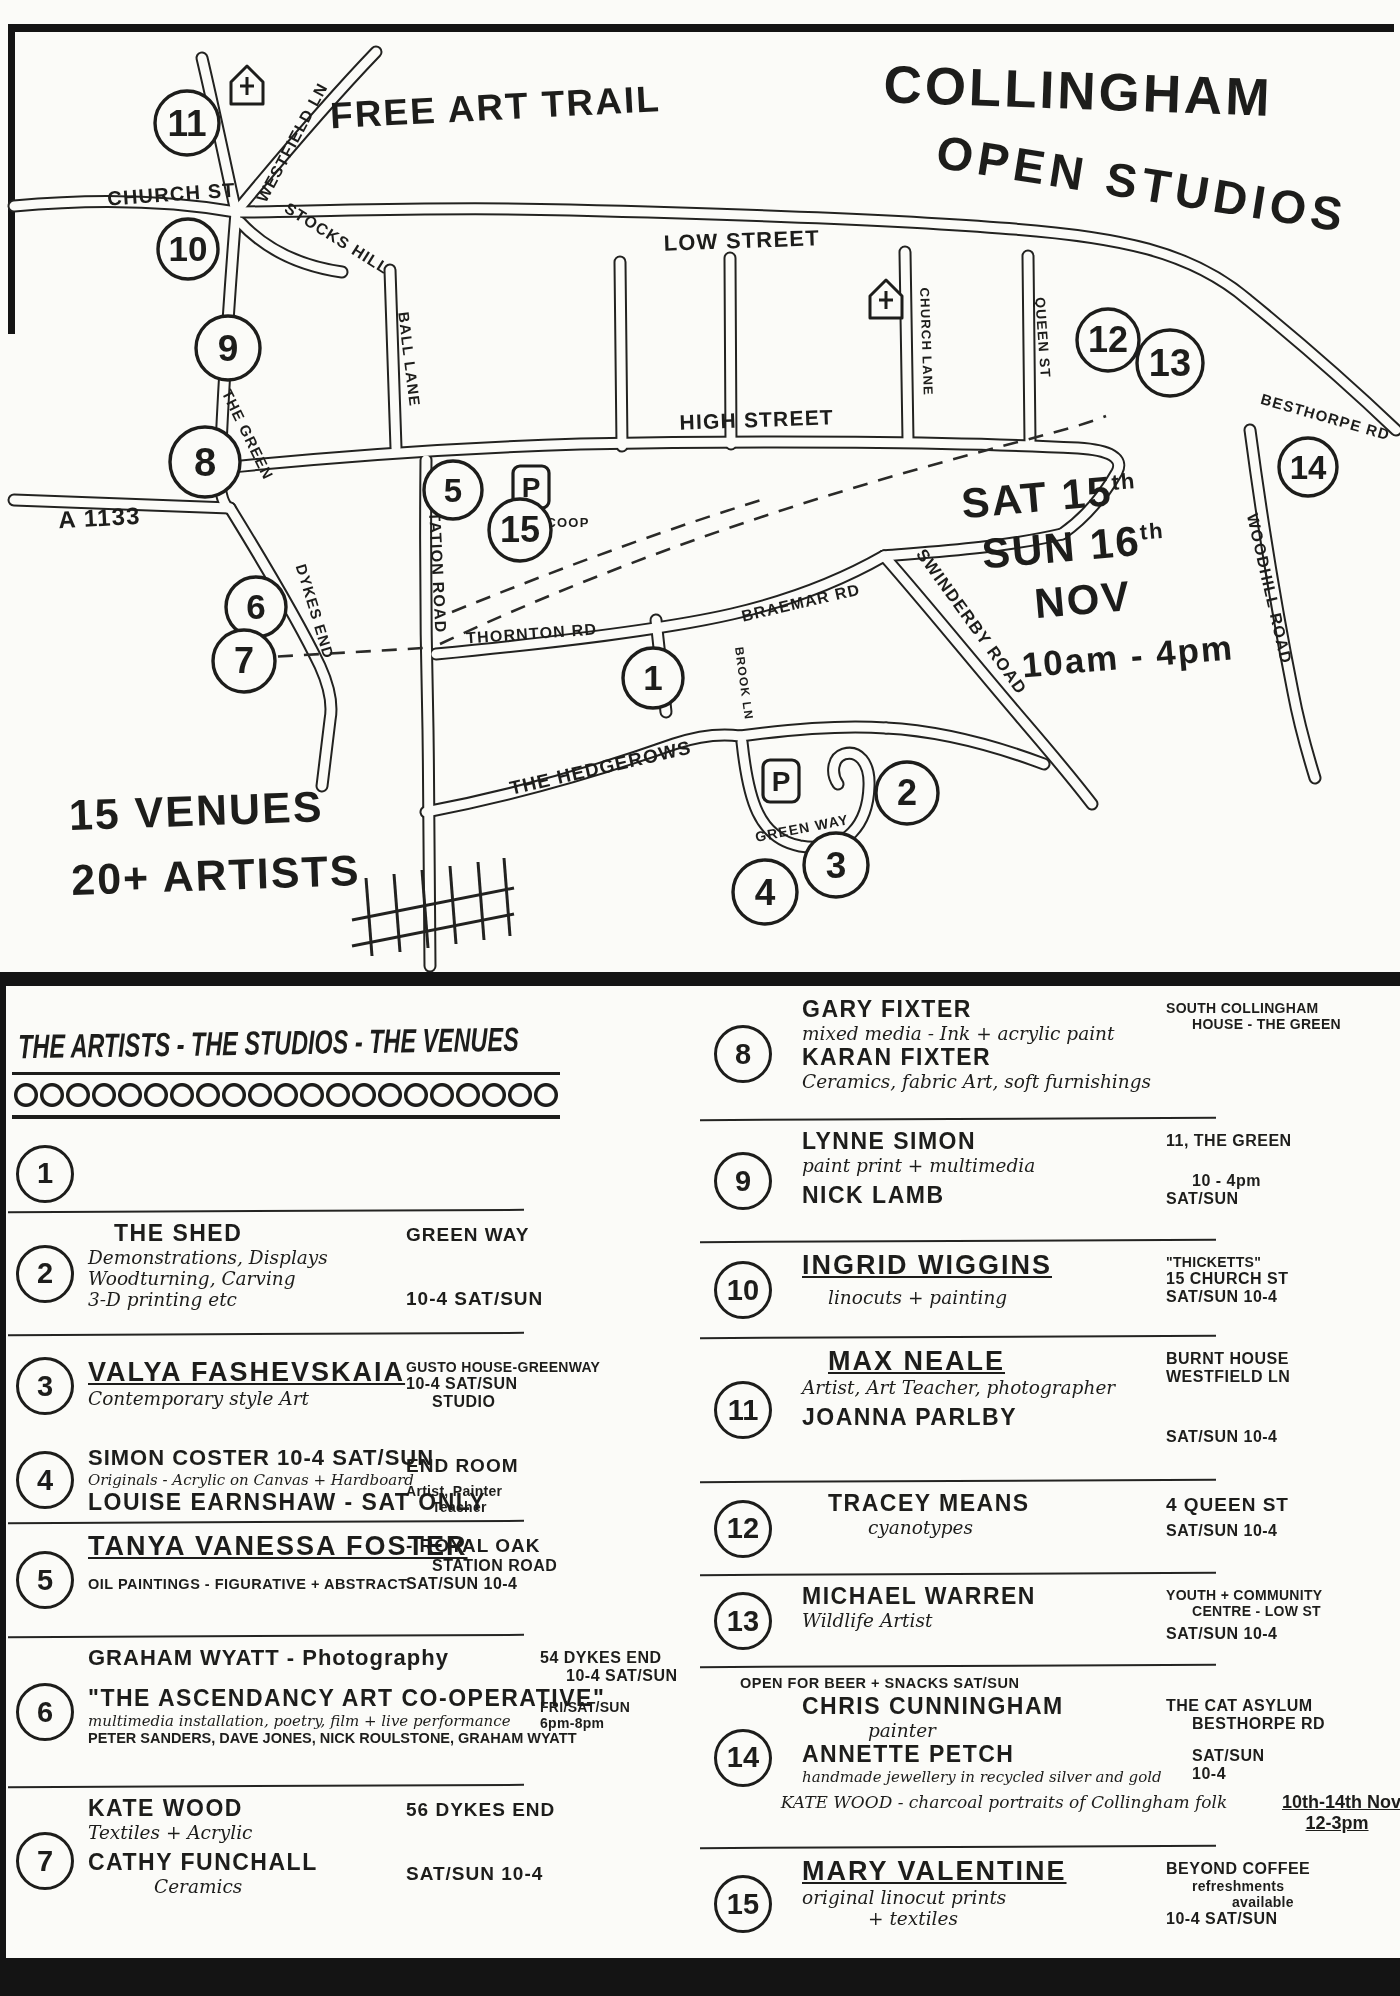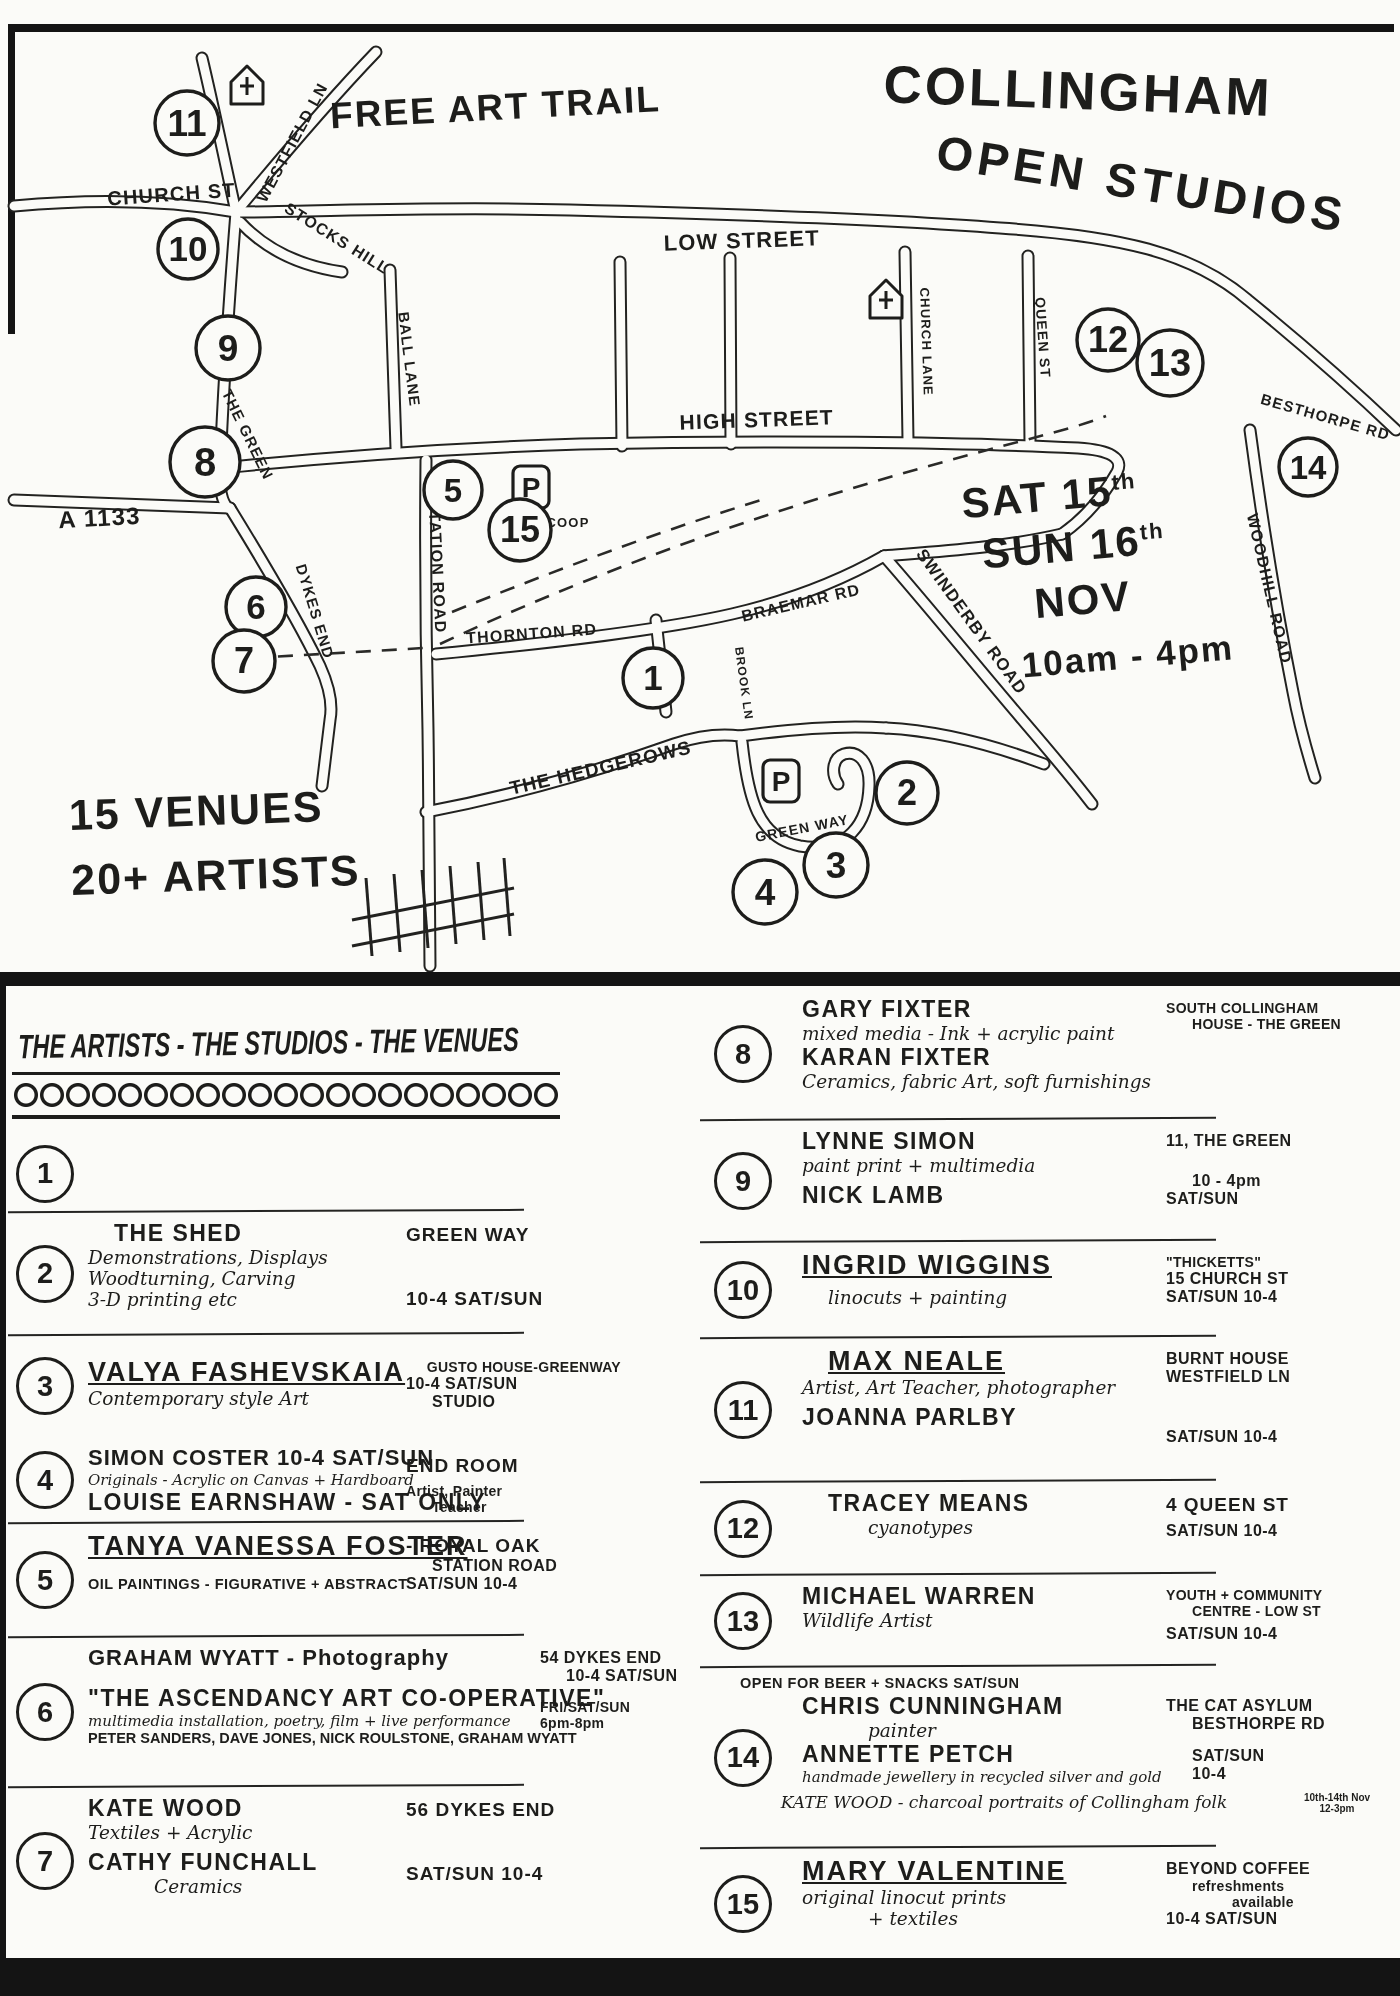--- a/index.html
+++ b/index.html
@@ -40,35 +40,35 @@
   #col-right .badge{left:14px;}
   .ebody{position:relative;min-height:100%;}
   .eleft{padding-right:210px;}
   .eleft div,.eright div,.pre-lines div{white-space:nowrap;}
   .eright{position:absolute;top:4px;left:318px;width:215px;}
   #col-right .eright{left:364px;width:190px;}
   .entry[data-entry="6"] .eright{left:452px;}
   .pre-lines{margin-left:-62px;margin-bottom:2px;}
   .post{position:relative;margin-left:-76px;margin-top:6px;padding-right:4px;display:flex;text-align:center;}
   .post-main{flex:1;font-style:italic;font-family:"DejaVu Serif",serif;font-size:17px;white-space:nowrap;}
-  .post-side{width:110px;font-weight:700;font-size:10px;white-space:nowrap;}
+  .post-side{width:110px;font-weight:700;font-size:18px;white-space:nowrap;text-decoration:underline;}
   
   .s-name{font-weight:700;font-size:23px;letter-spacing:1.5px;}
   .s-name-lg{font-weight:700;font-size:27px;letter-spacing:2px;text-decoration:underline;}
   .s-name-mix{font-weight:700;font-size:22px;letter-spacing:1px;}
   .s-script{font-family:"DejaVu Serif",serif;font-style:italic;font-size:18.5px;}
   .s-script-sm{font-family:"DejaVu Serif",serif;font-style:italic;font-size:15px;}
   .s-caps-sm{font-weight:700;font-size:14.5px;letter-spacing:.5px;}
   .s-addr{font-weight:700;font-size:19px;letter-spacing:1px;}
   .s-addr-sm{font-weight:700;font-size:16px;letter-spacing:.5px;}
   .s-small{font-weight:700;font-size:14px;letter-spacing:.3px;}
   .s-gap{margin-top:14px;} .s-gap-sm{margin-top:6px;} .s-gap-lg{margin-top:22px;} .s-gap-xl{margin-top:42px;}
   .s-indent{margin-left:66px;} .s-indent-sm{margin-left:26px;}
   .s-wide{letter-spacing:0;}
-  .s-pull-up{margin-top:-2px;text-align:right;}
+  .s-pull-up{margin-top:-2px;}
 </style>
 </head>
 <body>
 
 <div id="page">
 
   <div class="abs scanline" style="left:8px;top:24px;width:1386px;height:8px;"></div>
   <div class="abs scanline" style="left:8px;top:24px;width:7px;height:310px;"></div>
   <div class="abs scanline" style="left:0;top:972px;width:1400px;height:14px;"></div>
   <div class="abs scanline" style="left:0;top:1958px;width:1400px;height:38px;"></div>

